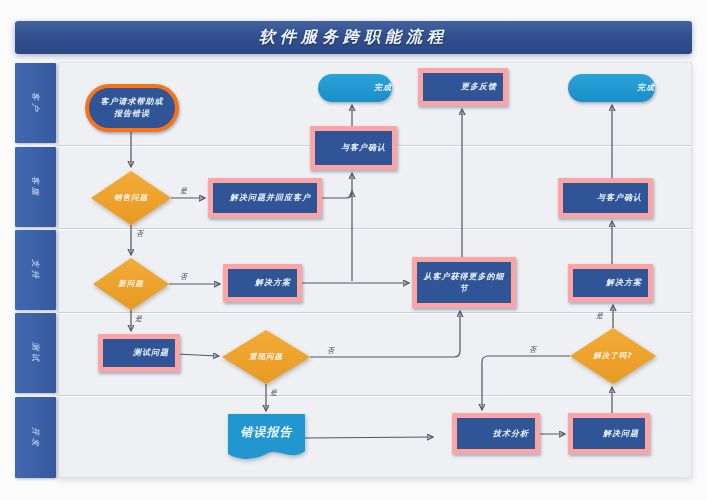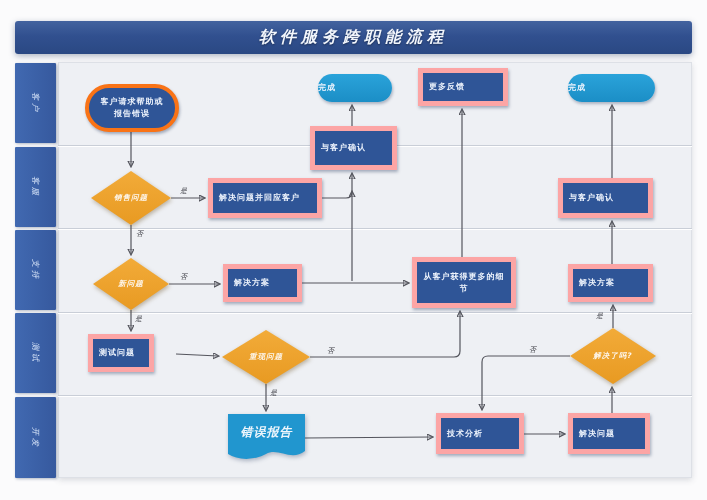--- a/index.html
+++ b/index.html
@@ -30,23 +30,23 @@
     background:linear-gradient(90deg,#4169b1 0%,#36599e 100%);
     box-shadow:1px 1px 3px rgba(30,50,90,.35);border-radius:1px;
     display:flex;align-items:center;justify-content:center;
   }
   .lane-tab span{
     writing-mode:vertical-rl;text-orientation:sideways;
     color:#d9e6fa;font-size:8px;letter-spacing:3px;font-style:italic;
   }
   
   .node{
-    position:absolute;display:flex;align-items:center;justify-content:flex-start;
+    position:absolute;display:flex;align-items:center;justify-content:flex-end;
     text-align:center;box-sizing:border-box;
-    color:#eef4fd;font-size:8px;font-weight:bold;letter-spacing:1px;line-height:1.45;
+    color:#eef4fd;font-size:8px;font-style:italic;font-weight:bold;letter-spacing:1px;line-height:1.45;
   }
   .process{background:#2f5597;border:5px solid #fca5a5;box-shadow:1px 2px 3px rgba(20,40,80,.35);padding:2px 6px;}
   .term-dark{background:#2f5597;border:4px solid #f97316;border-radius:24px;box-shadow:1px 2px 3px rgba(20,40,80,.35);padding:2px 10px;}
   .term-cyan{background:linear-gradient(180deg,#2aa3da,#1b8ec6);border-radius:16px;box-shadow:1px 2px 3px rgba(20,40,80,.3);}
   .dwrap{position:absolute;filter:drop-shadow(1px 2px 2px rgba(90,60,10,.35));}
   .decision{
     width:100%;height:100%;display:flex;align-items:center;justify-content:center;text-align:center;
     background:linear-gradient(180deg,#f2ab39,#e89a22);
     clip-path:polygon(50% 0,100% 50%,50% 100%,0 50%);
     color:#fdf6ec;font-size:7.5px;font-style:italic;font-weight:bold;letter-spacing:1px;
@@ -165,40 +165,40 @@
   <div class="node process" style="left:223px;top:264px;width:79px;height:38px">
     <span>解决方案</span>
   </div>
   <div class="node process" style="left:412px;top:257px;width:104px;height:51px">
     <span>从客户获得更多的细节</span>
   </div>
   <div class="node process" style="left:568px;top:264px;width:85px;height:38px">
     <span>解决方案</span>
   </div>
 
-  <div class="node process" style="left:88px;top:334px;width:66px;height:38px">
+  <div class="node process" style="left:98px;top:334px;width:82px;height:38px">
     <span>测试问题</span>
   </div>
   <div class="dwrap" style="left:222px;top:330px;width:88px;height:54px">
     <div class="decision">
         <span>重现问题</span>
       </div>
   </div>
   <div class="dwrap" style="left:570px;top:328px;width:86px;height:56px">
     <div class="decision">
         <span>解决了吗?</span>
       </div>
   </div>
 
   <div class="node-doc" style="left:228px;top:414px;width:77px;height:48px">
     <svg width="77" height="48" viewBox="0 0 77 48">
       <path d="M0,0 H77 V37 C63,48 50,33 38,40 C25,47 9,46 0,40 Z" fill="#2196cf"></path>
     </svg>
     <span class="doc-label">错误报告</span>
   </div>
-  <div class="node process" style="left:436px;top:413px;width:88px;height:41px">
+  <div class="node process" style="left:452px;top:413px;width:88px;height:41px">
     <span>技术分析</span>
   </div>
   <div class="node process" style="left:568px;top:413px;width:82px;height:41px">
     <span>解决问题</span>
   </div>
 
 </div>
 
 </body></html>

